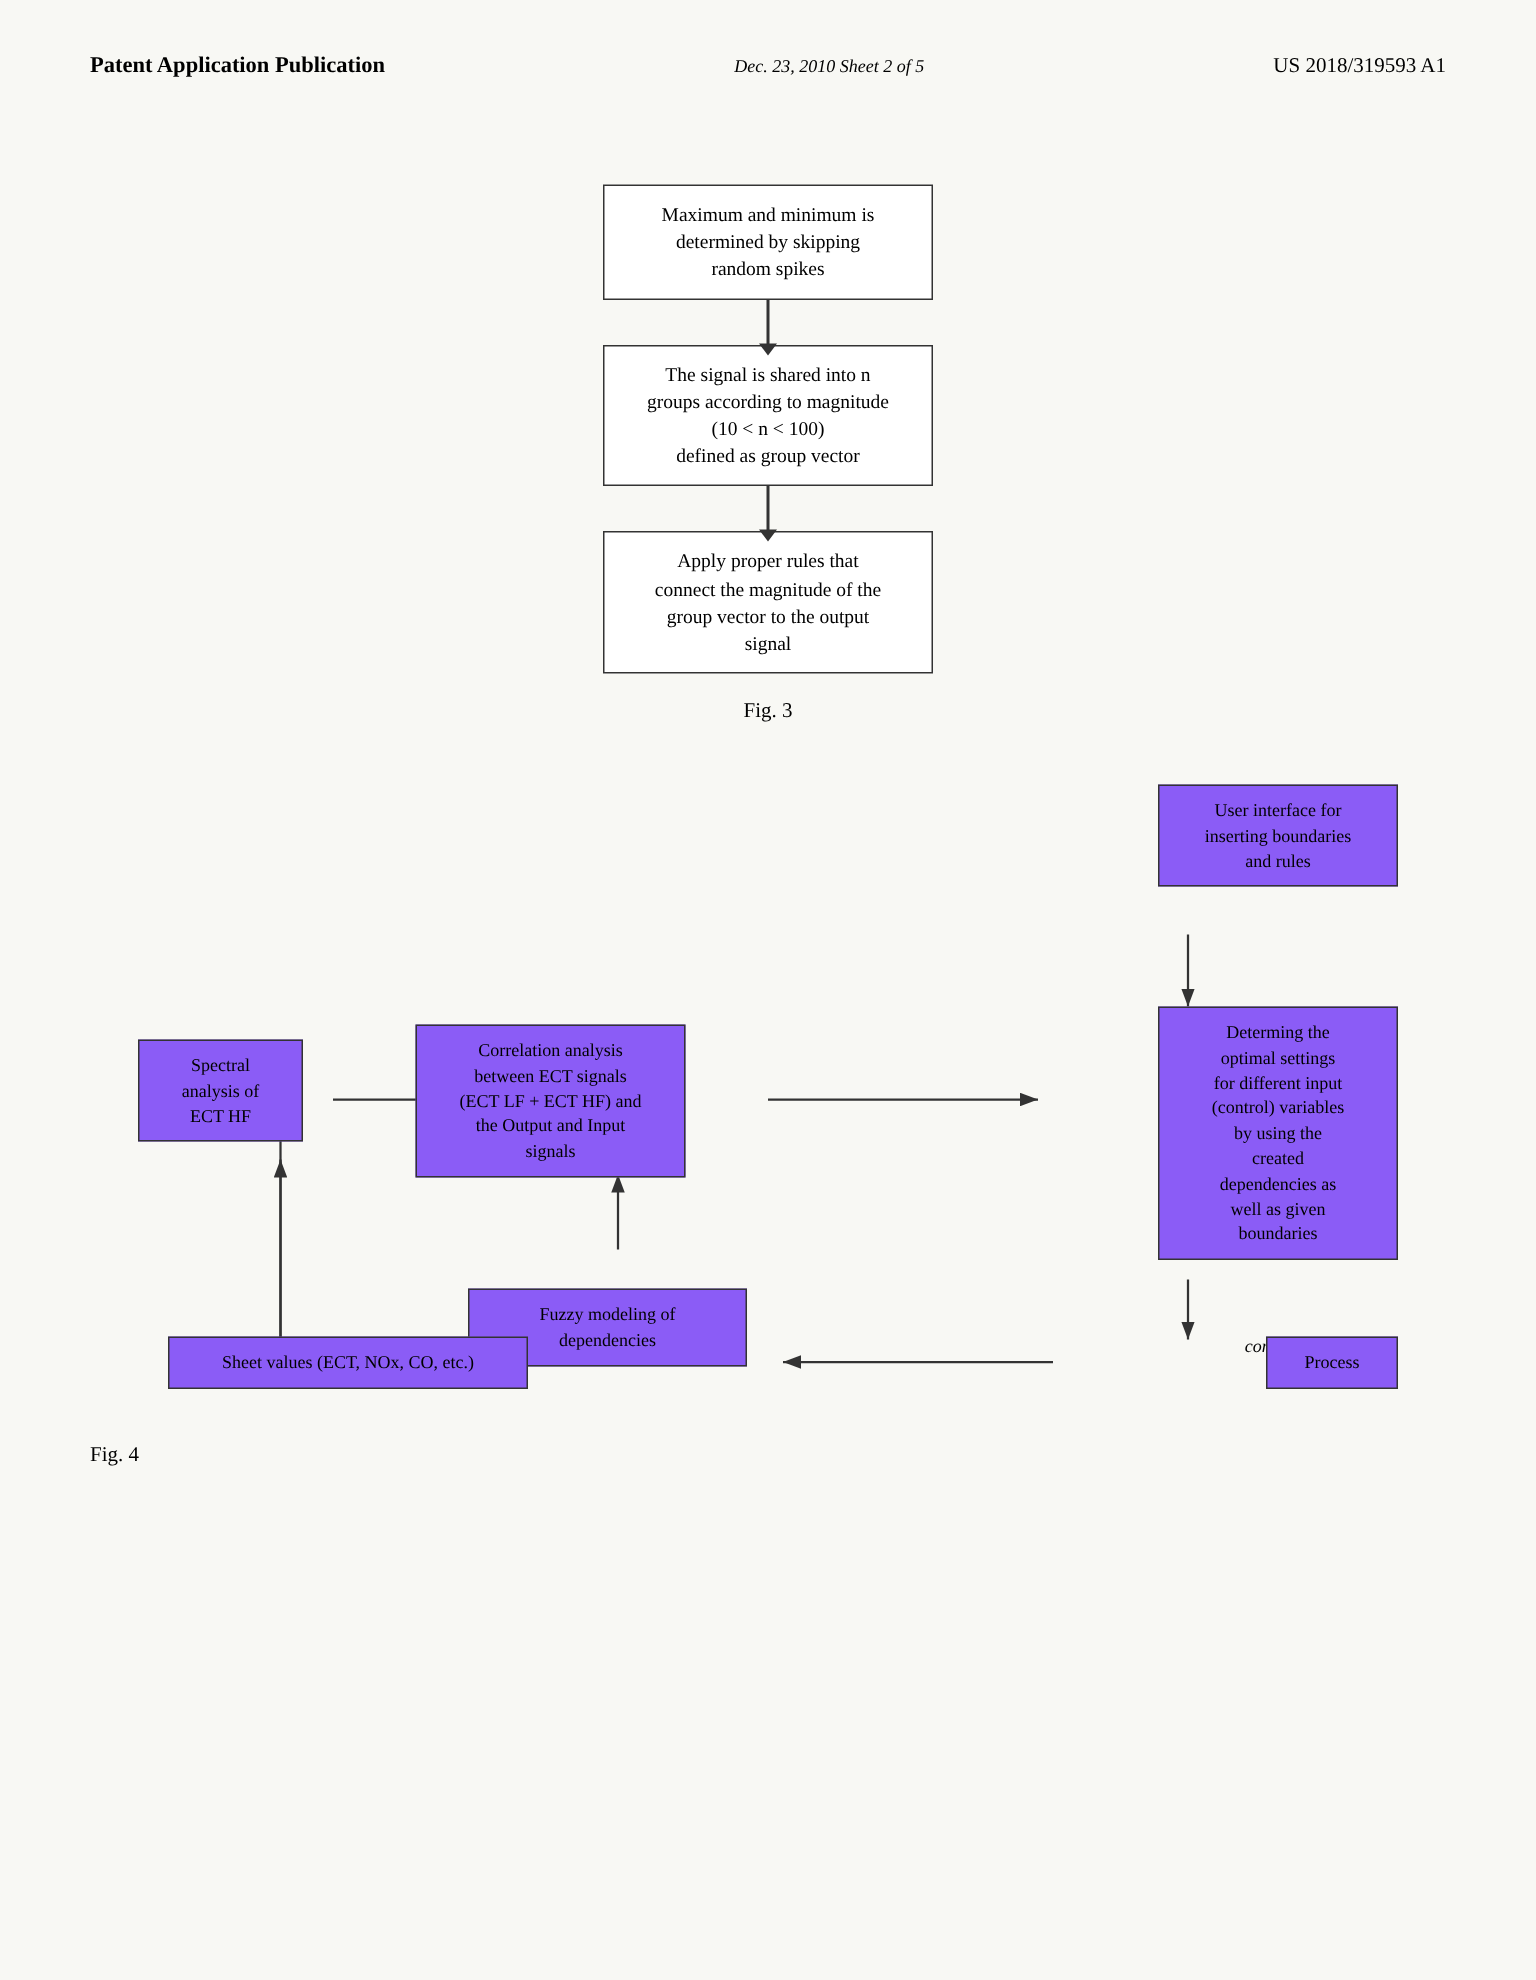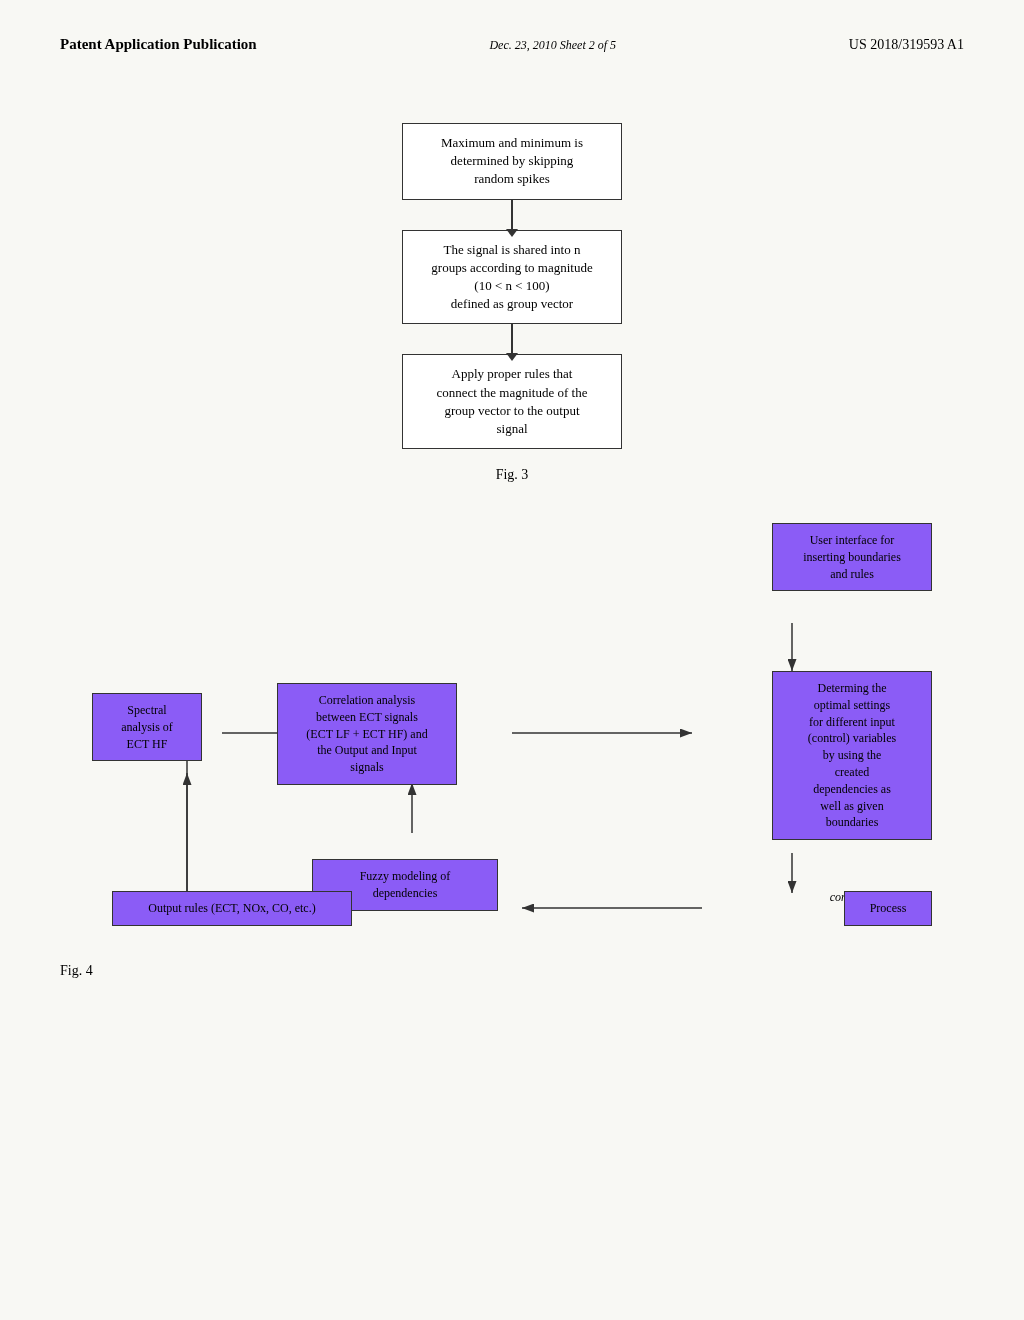--- a/index.html
+++ b/index.html
@@ -227,21 +227,21 @@
           Determing the<br>optimal settings<br>for different input<br>(control) variables<br>by using the<br>created<br>dependencies as<br>well as given<br>boundaries
         </div>
 
         <div style="position:absolute; right: 68px; top: 334px; font-size:12px; font-style: italic; margin-top: 33px;">control</div>
 
         <div class="diag-box" style="right: 0; top: 368px; width: 88px;">
           Process
         </div>
 
         <div class="diag-box" style="left: 20px; top: 368px; width: 240px;">
-          Output rules (ECT, NOx, CO, etc.)
+          Sheet values (ECT, NOx, CO, etc.)
         </div>
 
       </div>
 
       <div class="fig4-caption">Fig. 4</div>
     </div>
 
   </div>
 </div>
 

